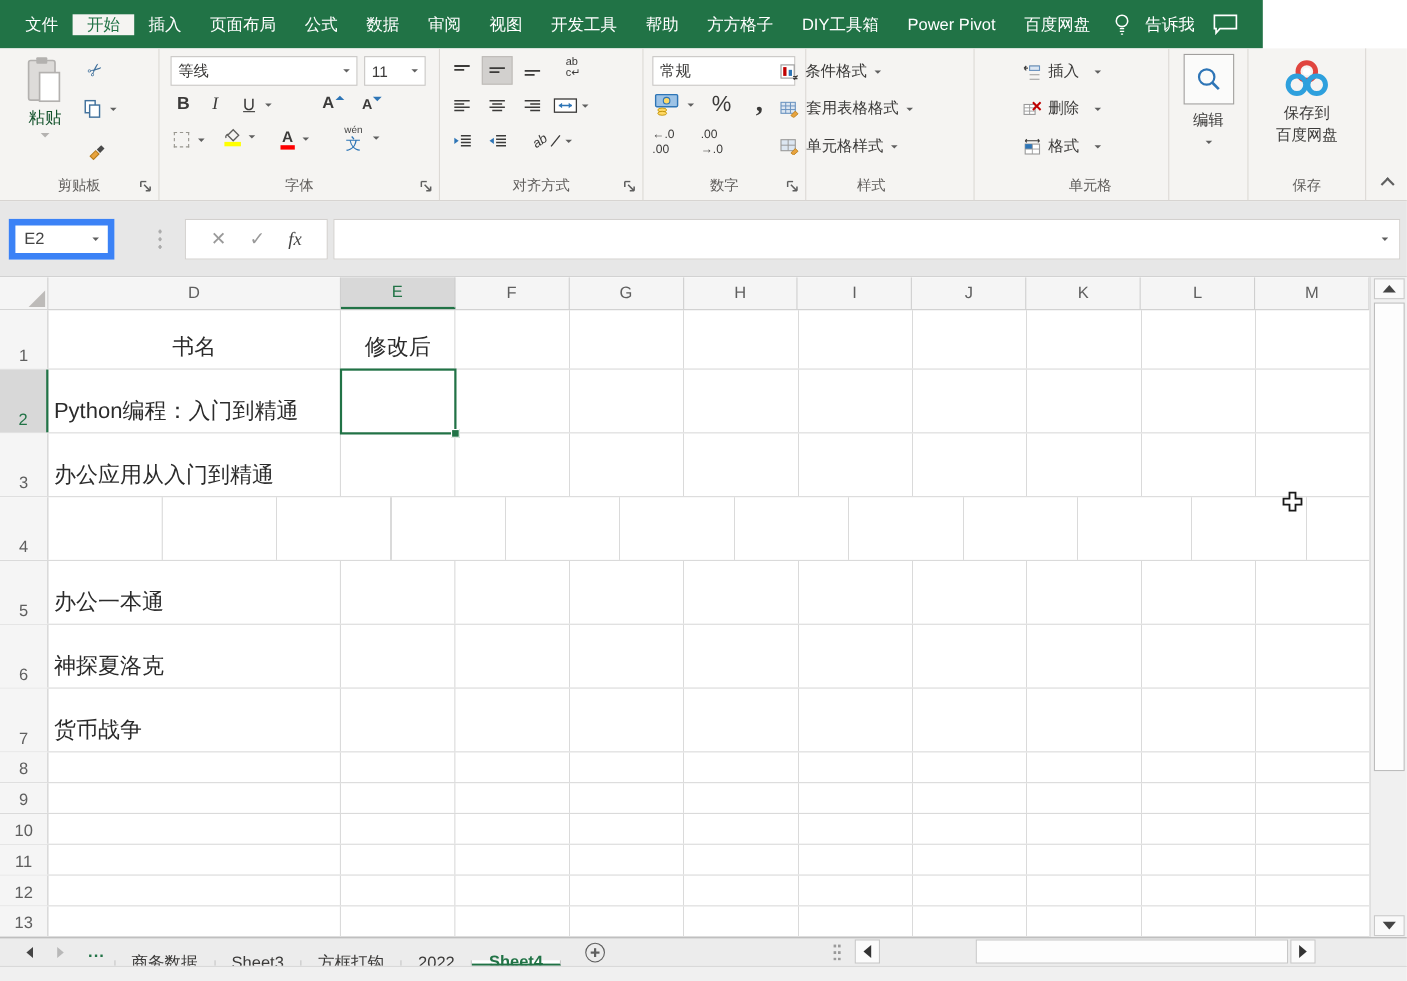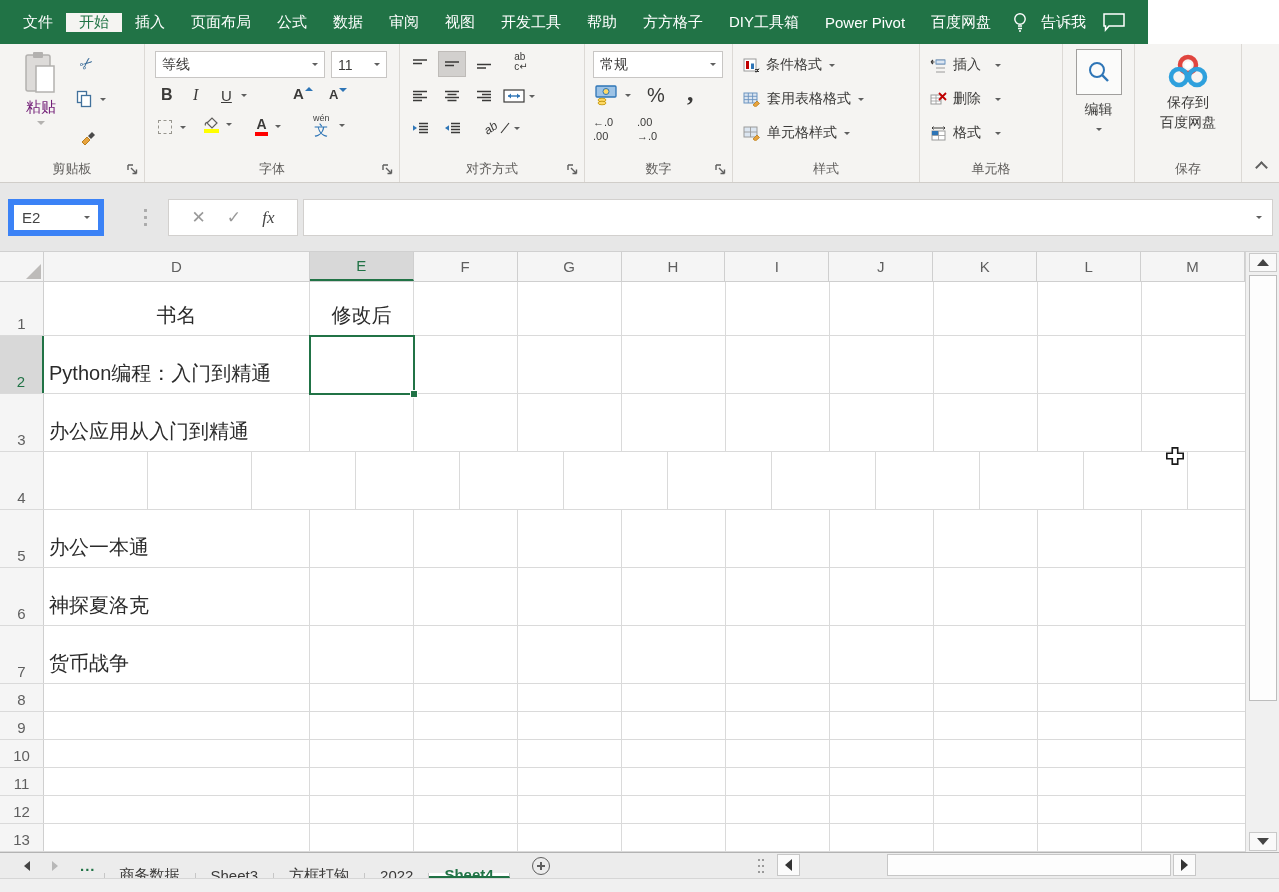--- a/index.html
+++ b/index.html
@@ -18,28 +18,28 @@
 
   
   .ribbon { position:absolute; left:0; top:44px; width:1279px; height:139px; background:#f5f4f2; border-bottom:1px solid #d0cdc9; }
   .grp { position:absolute; top:0; height:138px; border-right:1px solid #dcd9d5; }
   .grp-label { position:absolute; bottom:4px; left:0; right:0; text-align:center; font-size:13px; color:#605e5c; }
   .launcher { position:absolute; right:5px; bottom:6px; width:12px; height:12px; }
   .g-clip { left:0; width:145px; }
   .g-font { left:145px; width:255px; }
   .g-align{ left:400px; width:185px; }
   .g-num  { left:585px; width:148px; }
-  .g-style{ left:733px; width:187px; }
+  .g-style{ left:699px; width:187px; }
   .g-cell { left:920px; width:143px; }
   .g-edit { left:1063px; width:72px; }
   .g-save { left:1135px; width:107px; }
   .g-coll { left:1242px; width:37px; border-right:none; }
 
   .paste { position:absolute; left:12px; top:6px; width:58px; height:106px; display:flex; flex-direction:column; align-items:center; }
-  .paste-lbl { font-size:15px; color:#701a75; margin-top:2px; }
+  .paste-lbl { font-size:15px; color:#14532d; margin-top:2px; }
   .sbtn { position:absolute; display:flex; align-items:center; }
   .cut-glyph { color:#41719c; font-size:16px; display:inline-block; transform:rotate(-40deg); }
 
   .inputbox { position:absolute; background:#fff; border:1px solid #c8c6c4; display:flex; align-items:center; font-size:14px; color:#3b3a39; padding:0 6px; }
   .inputbox .tri-d { margin-left:auto; }
   .glyph-b { font-weight:bold; font-size:16px; color:#3b3a39; }
   .glyph-i { font-style:italic; font-family:"Liberation Serif","DejaVu Serif",serif; font-size:16px; color:#3b3a39; }
   .glyph-u { text-decoration:underline; font-size:15px; color:#3b3a39; }
   .glyph-a { font-weight:bold; font-size:15px; color:#3b3a39; line-height:1; }
   .redbar { display:block; width:13px; height:4px; background:#f00; margin-top:1px; }

